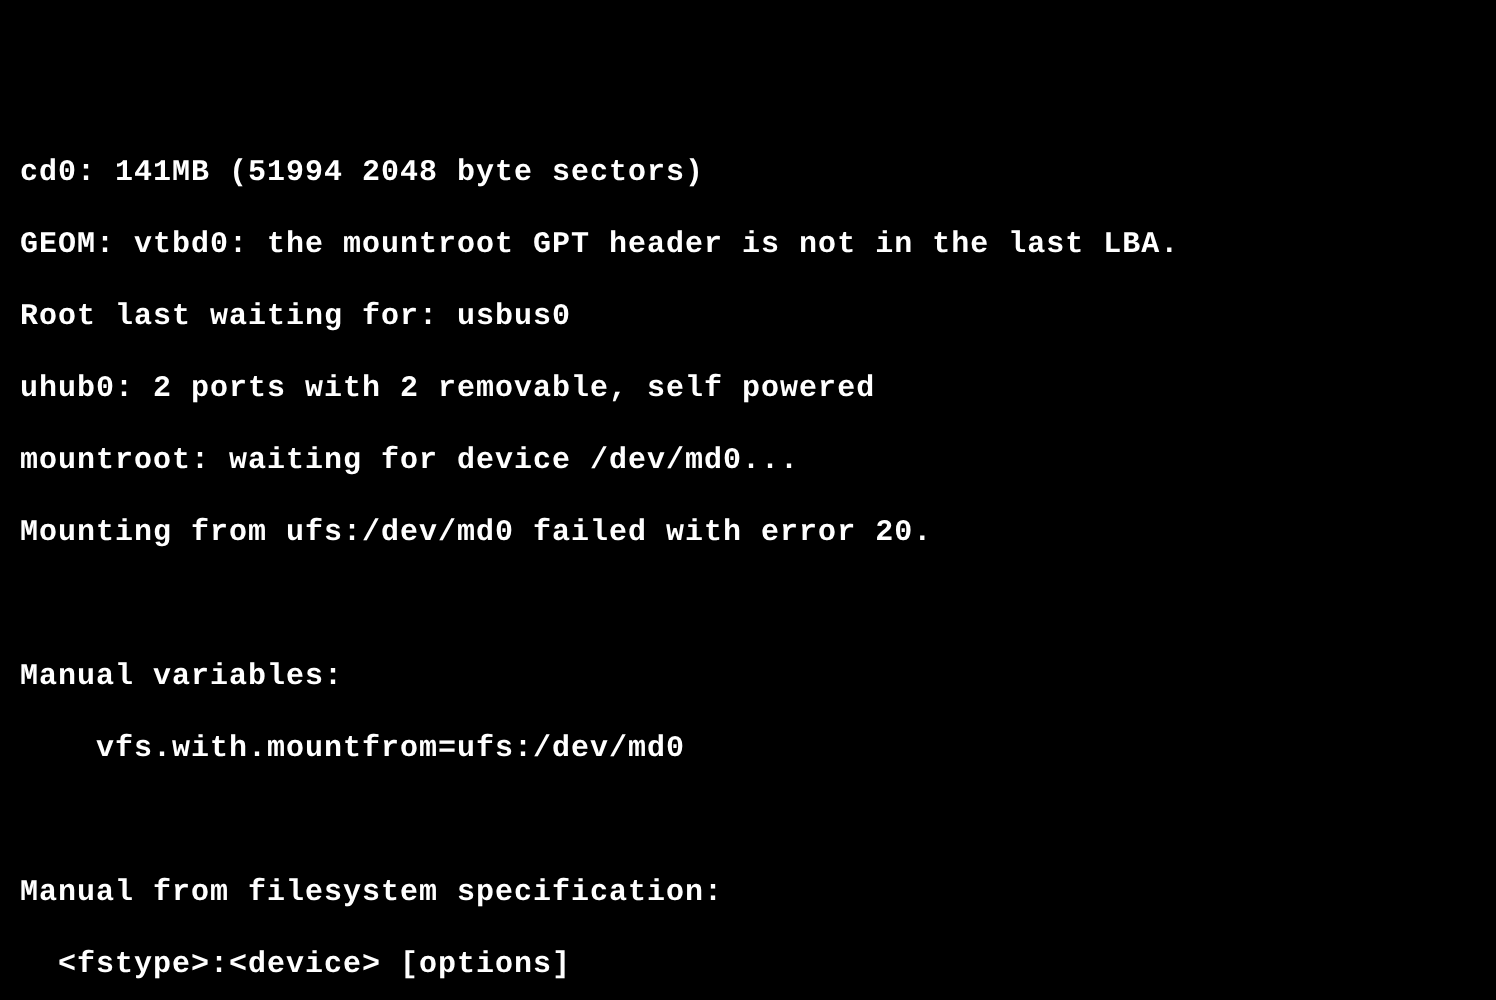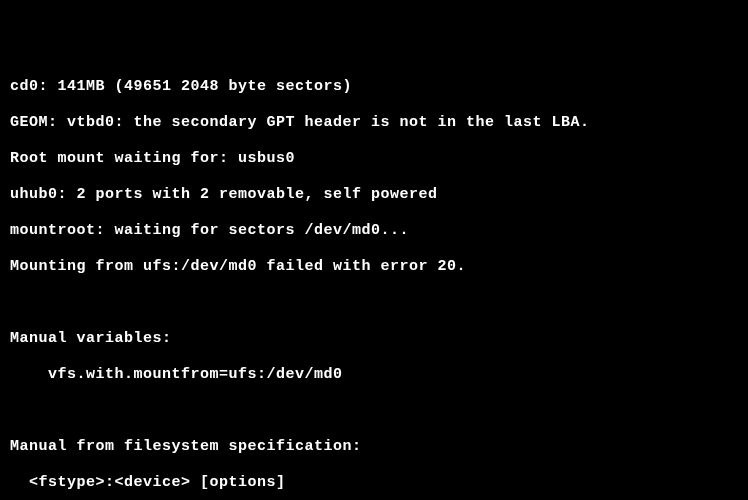--- a/index.html
+++ b/index.html
@@ -24,25 +24,25 @@
     .line {
       display: block;
       min-height: 18px;
     }
   </style>
 </head>
 <body>
 
 
 
-<span class="line">cd0: 141MB (49651 2048 byte sectors)</span>
-<span class="line">GEOM: vtbd0: the secondary GPT header is not in the last LBA.</span>
-<span class="line">Root mount waiting for: usbus0</span>
+<span class="line">cd0: 141MB (51994 2048 byte sectors)</span>
+<span class="line">GEOM: vtbd0: the mountroot GPT header is not in the last LBA.</span>
+<span class="line">Root last waiting for: usbus0</span>
 <span class="line">uhub0: 2 ports with 2 removable, self powered</span>
-<span class="line">mountroot: waiting for sectors /dev/md0...</span>
+<span class="line">mountroot: waiting for device /dev/md0...</span>
 <span class="line">Mounting from ufs:/dev/md0 failed with error 20.</span>
 <span class="line"> </span>
 <span class="line">Manual variables:</span>
 <span class="line">    vfs.with.mountfrom=ufs:/dev/md0</span>
 <span class="line"> </span>
 <span class="line">Manual from filesystem specification:</span>
 <span class="line">  &lt;fstype&gt;:&lt;device&gt; [options]</span>
 
 
 

